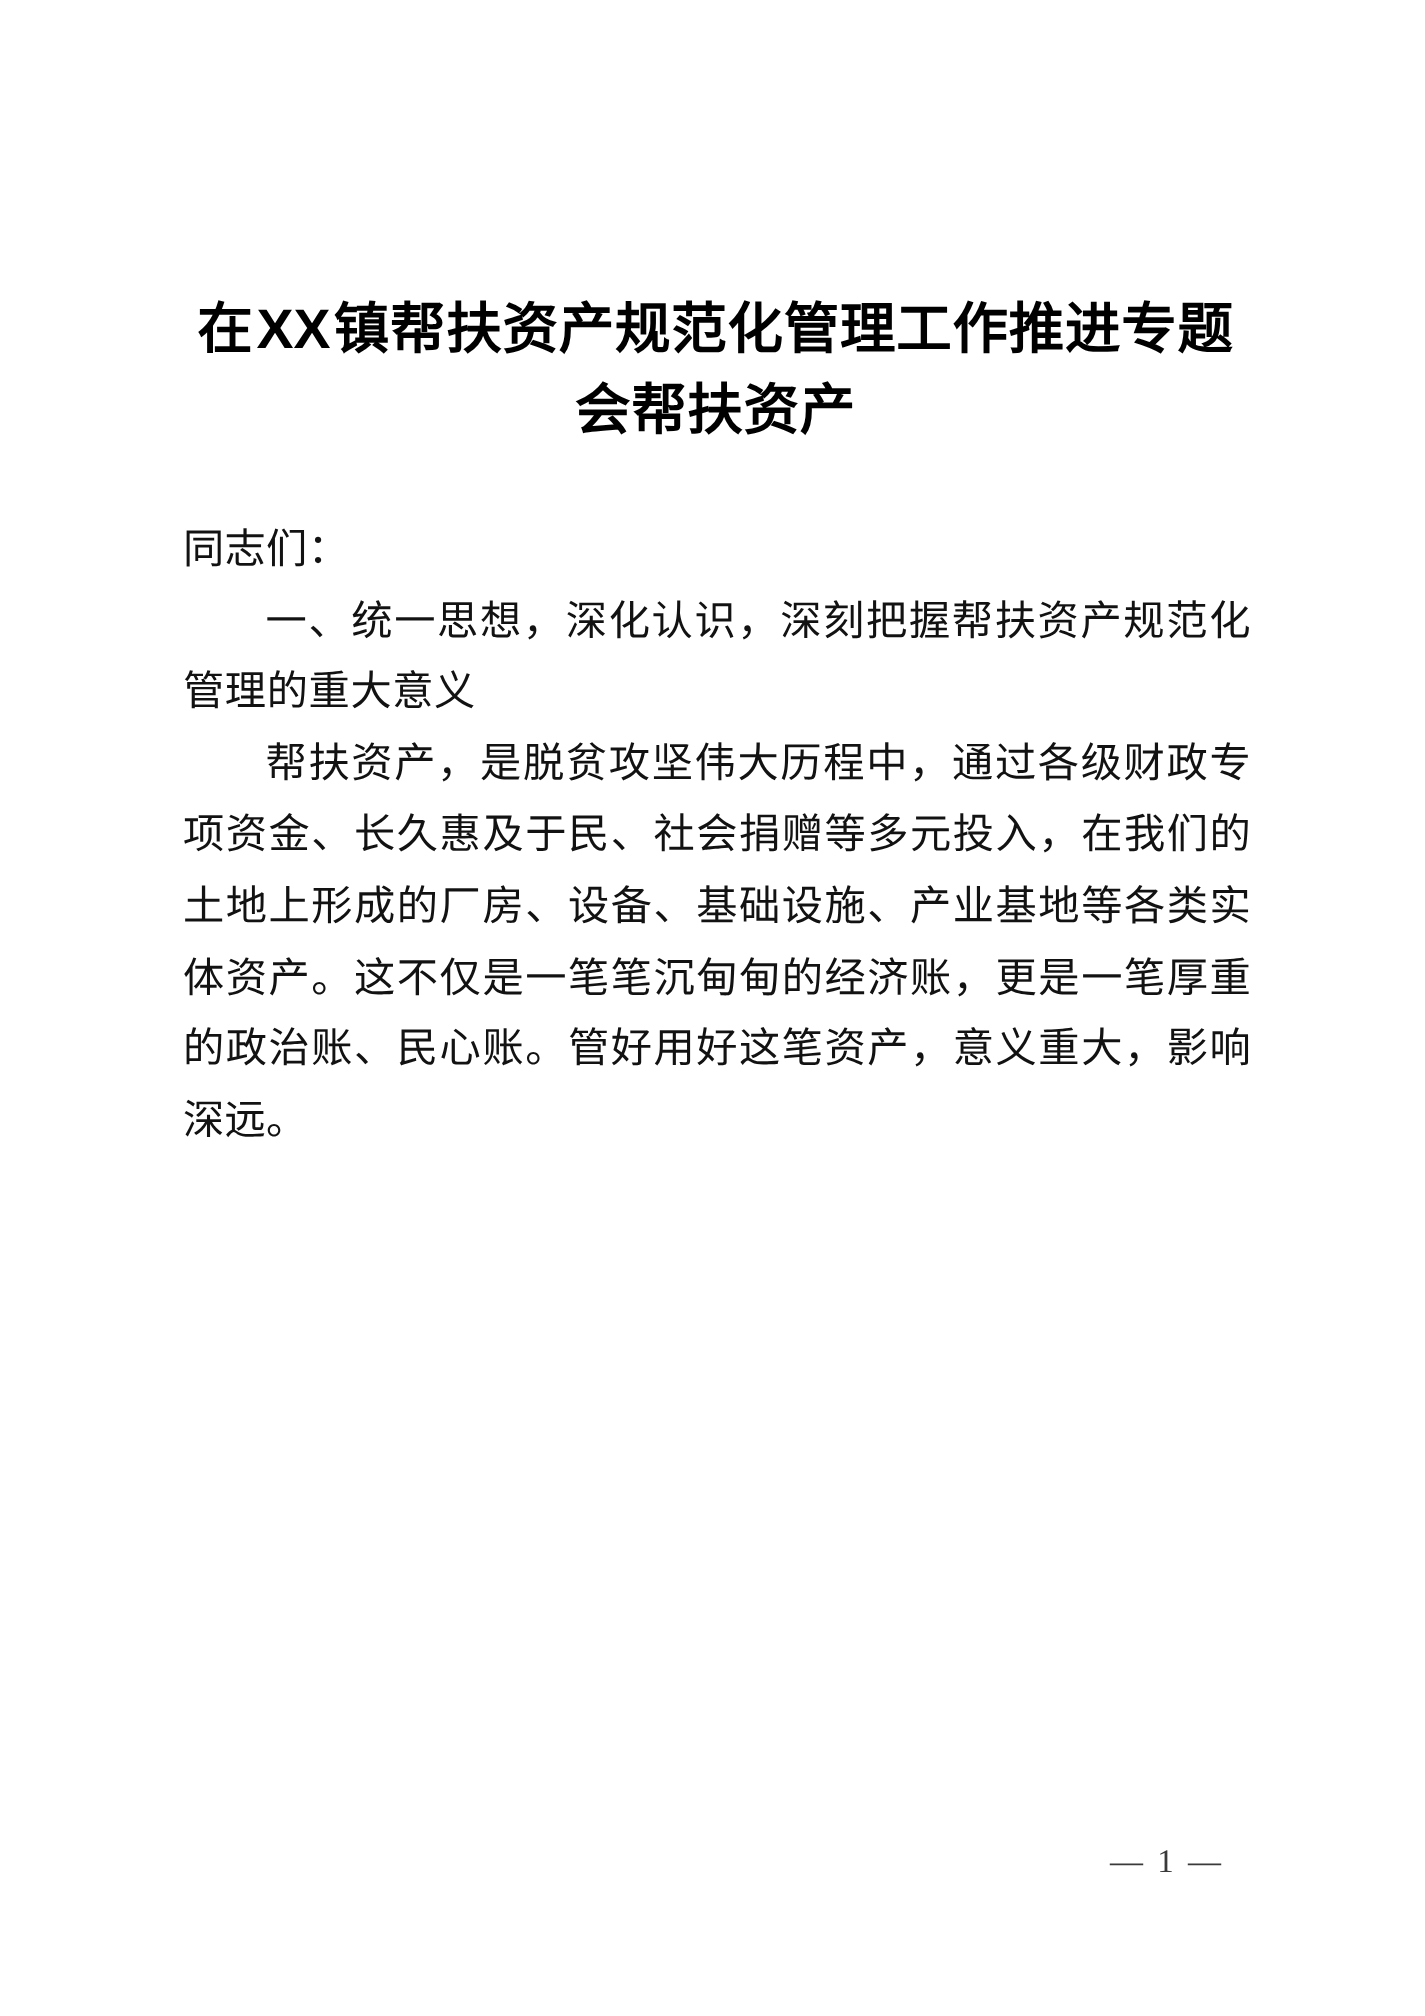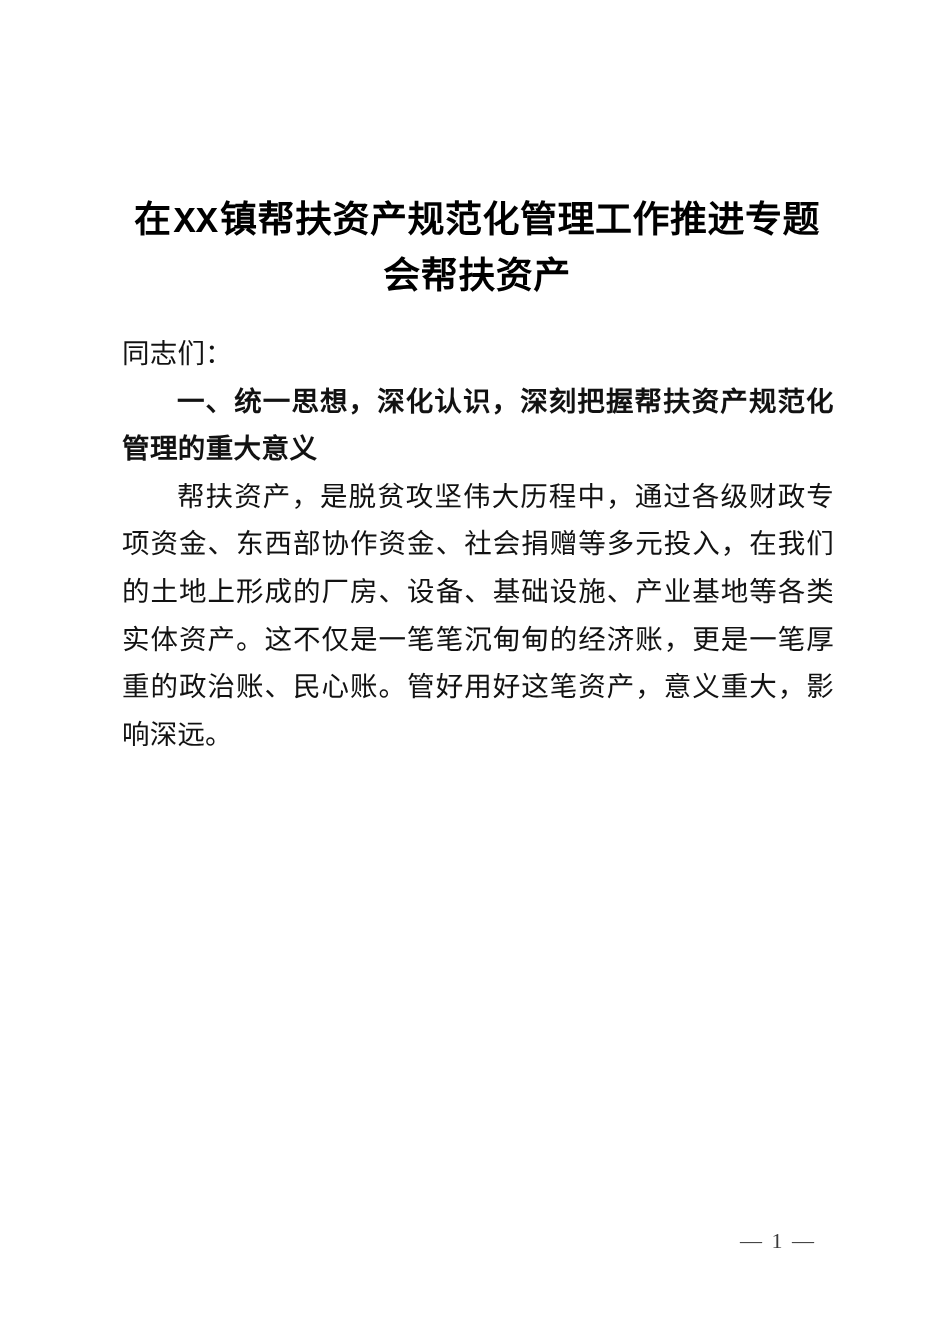--- a/index.html
+++ b/index.html
@@ -30,21 +30,21 @@
     top: 168px;
     width: 710px;
     text-align: center;
     font-size: 37px;
     line-height: 54px;
     font-weight: bold;
     letter-spacing: 0.5px;
     color: #000000;
   }
   .doc-title .latin {
-    font-family: Liberation Mono, monospace;
+    font-family: Liberation Sans, sans-serif;
     font-weight: bold;
     letter-spacing: 0px;
     padding: 0 2px;
   }
 
   
   .body-block {
     position: absolute;
     left: 122px;
     top: 330px;
@@ -57,29 +57,30 @@
     line-height: 47.6px;
     text-align: justify;
     text-justify: inter-ideograph;
     letter-spacing: 0.2px;
     font-weight: normal;
     color: #121212;
   }
 
   p.salutation {
     text-indent: 0;
+    margin-top: 12px;
   }
 
   p.indent {
     text-indent: 2em;
   }
 
   p.heading {
     text-indent: 2em;
-    font-weight: bold;
+    font-weight: normal;
     letter-spacing: 0.4px;
   }
 
   
   .footer {
     position: absolute;
     left: 122px;
     top: 1228px;
     width: 712px;
     text-align: right;
@@ -101,19 +102,19 @@
     <span>在</span><span class="latin">XX</span><span>镇帮扶资产规范化管理工作推进专题会</span><span>帮扶资产</span>
   </h1>
 
   <div class="body-block">
 
     <p class="para salutation">同志们：</p>
 
 
     <p class="para heading">一、统一思想，深化认识，深刻把握帮扶资产规范化管理的重大意义</p>
 
-    <p class="para indent">帮扶资产，是脱贫攻坚伟大历程中，通过各级财政专项资金、东西部协作资金、社会捐赠等多元投入，在我们的土地上形成的厂房、设备、基础设施、产业基地等各类实体资产。这不仅是一笔笔沉甸甸的经济账，更是一笔厚重的政治账、民心账。管好用好这笔资产，意义重大，影响深远。</p>
+    <p class="para indent">帮扶资产，是脱贫攻坚伟大历程中，通过各级财政专项资金、长久惠及于民、社会捐赠等多元投入，在我们的土地上形成的厂房、设备、基础设施、产业基地等各类实体资产。这不仅是一笔笔沉甸甸的经济账，更是一笔厚重的政治账、民心账。管好用好这笔资产，意义重大，影响深远。</p>
 
   </div>
 
   <div class="footer">— 1 —</div>
 
 </div>
 
 </body></html>

